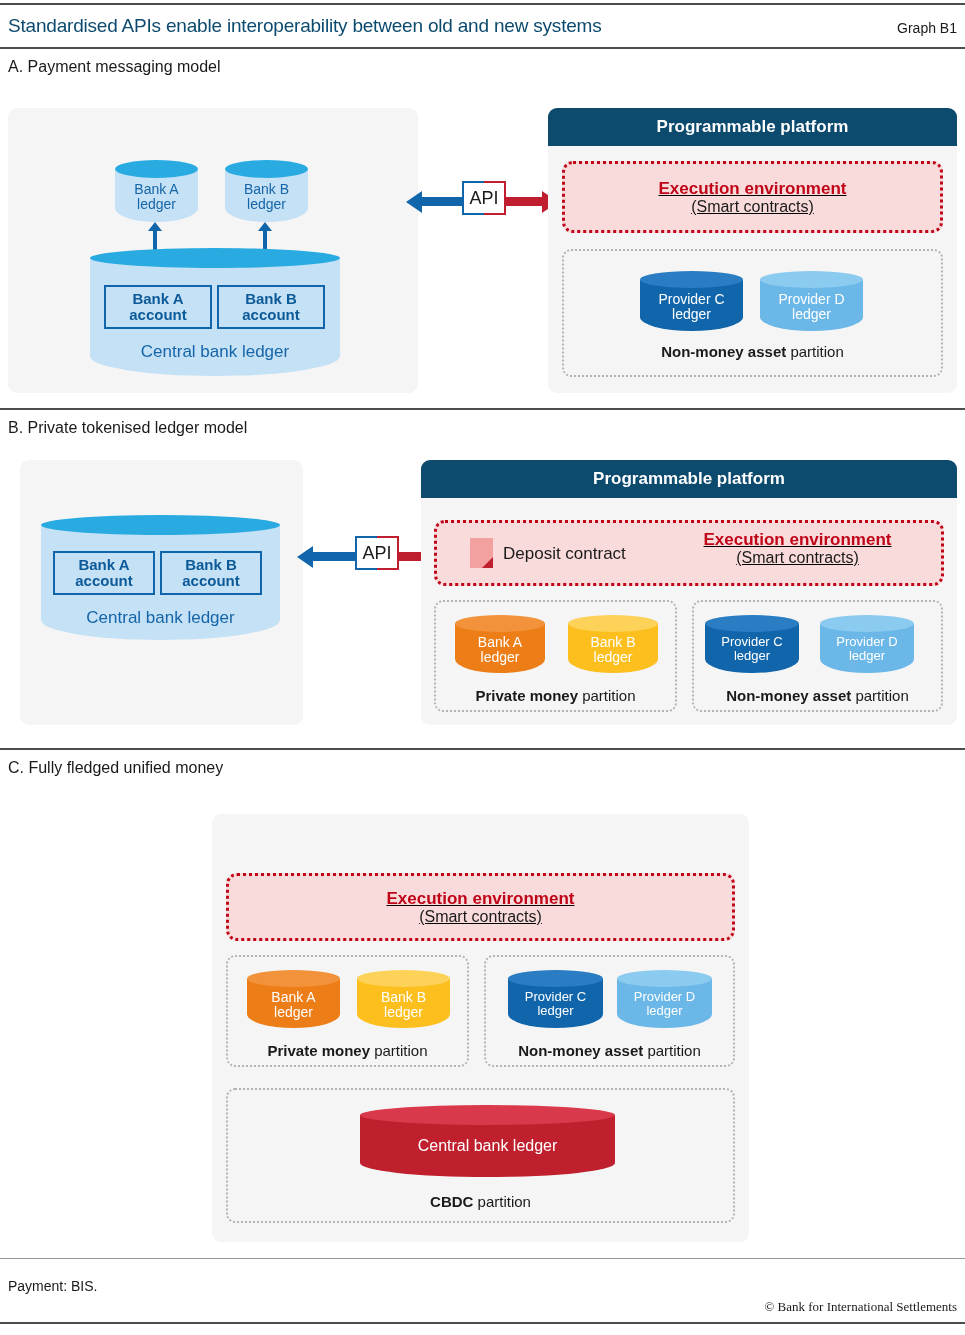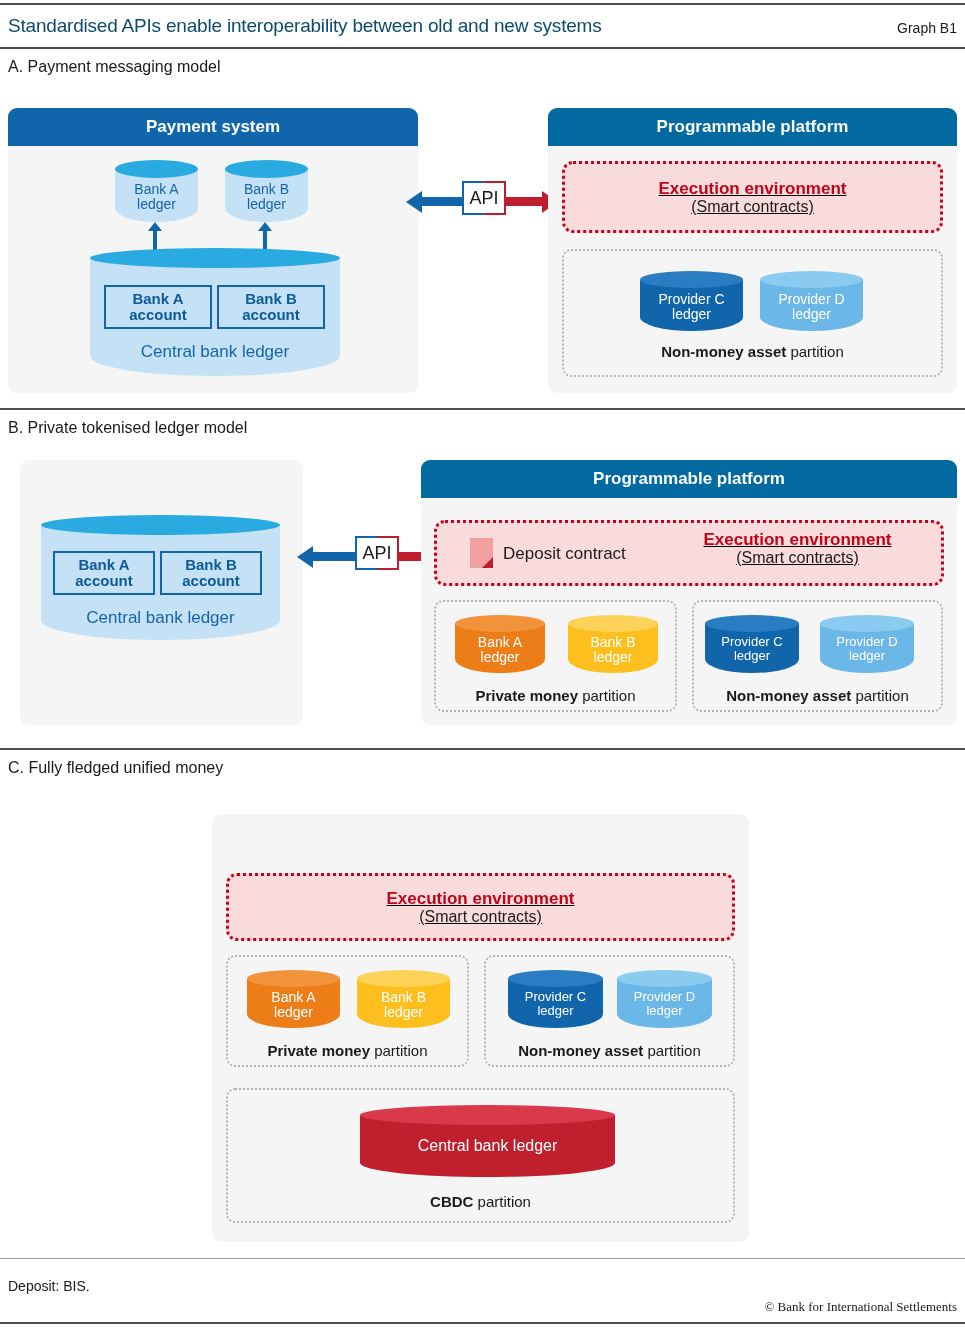--- a/index.html
+++ b/index.html
@@ -49,21 +49,21 @@
   
   .grey-card {
     position:absolute; background:#f5f5f5; border-radius:9px;
   }
   .hdr-blue, .hdr-red {
     position:absolute; border-radius:9px 9px 0 0;
     color:#ffffff; font-size:17px; font-weight:600;
     display:flex; align-items:center; justify-content:center;
   }
   .hdr-blue { background:#1166ab; }
-  .hdr-red  { background:#0369a1; }
+  .hdr-red  { background:#0c4a6e; }
 
   .exec-box {
     position:absolute;
     background:#fadbdc;
     border:3px dotted #c00418;
     border-radius:11px;
     display:flex; align-items:center; justify-content:center;
   }
   .exec-title { color:#c00418; font-size:17px; font-weight:700; line-height:1.12; }
   .exec-sub   { color:#1a1a1a; font-size:16px; line-height:1.12; }
@@ -136,21 +136,20 @@
 <div class="page">
 
   <div class="rule-top"></div>
   <div class="graph-title">Standardised APIs enable interoperability between old and new systems</div>
   <div class="graph-num">Graph B1</div>
   <div class="rule-title"></div>
 
   <div class="panel-label" id="lbl-a">A. Payment messaging model</div>
 
   <div class="grey-card" style="left:8px; top:108px; width:410px; height:285px;"></div>
-  <div class="hdr-blue" style="left:8px; top:108px; width:410px; height:38px;">Payment system</div>
 
   <div class="cyl" style="left:115px; top:160px; width:83px; height:62px;">
     <div class="body" style="top:9px; height:53px; background:#c5e1f5;"></div>
     <div class="top" style="height:18px; background:#29abe2;"></div>
     <div class="txt" style="top:22px; color:#1565a8; font-size:14px;">Bank A
 ledger</div>
   </div>
 
   <div class="cyl" style="left:225px; top:160px; width:83px; height:62px;">
     <div class="body" style="top:9px; height:53px; background:#c5e1f5;"></div>
@@ -338,17 +337,17 @@
   <div class="cyl" style="left:360px; top:1105px; width:255px; height:72px;">
     <div class="body" style="top:10px; height:62px; background:#c0202e; border-radius:0 0 50% 50%/0 0 14px 14px;"></div>
     <div class="top" style="height:20px; background:#d9394a;"></div>
     <div class="txt" style="top:33px; color:#ffffff; font-size:16px;">Central bank ledger</div>
   </div>
   <div class="partition-label" style="left:226px; top:1193px; width:509px;">
     <b>CBDC</b><span> partition</span>
   </div>
 
   <div class="rule-src"></div>
-  <div class="source">Deposit: BIS.</div>
+  <div class="source">Payment: BIS.</div>
   <div class="copyright">© Bank for International Settlements</div>
   <div class="rule-bottom"></div>
 
 </div>
 
 </body></html>

